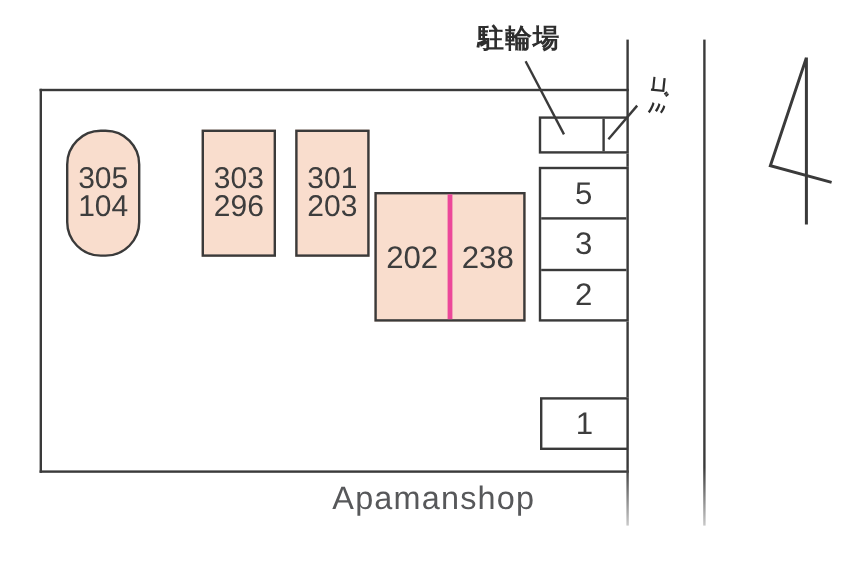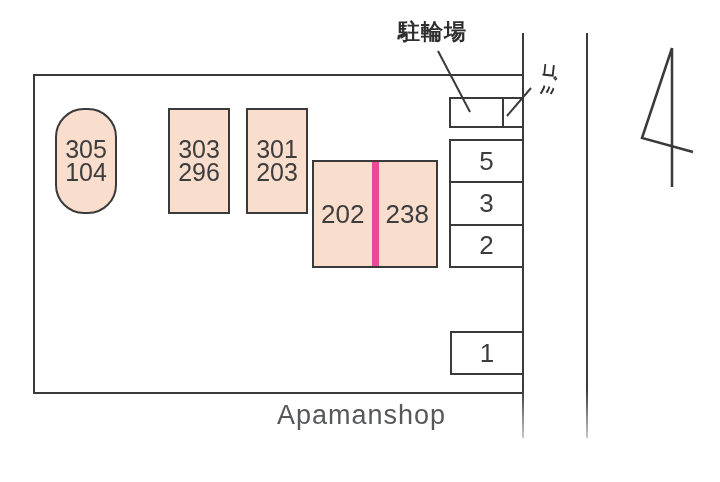--- a/index.html
+++ b/index.html
@@ -60,21 +60,21 @@
     display: flex;
   }
   .lower-cell {
     flex: 1;
     display: flex;
     align-items: center;
     justify-content: center;
     font-size: 26px;
     color: #3d3d3d;
   }
-  .lower-cell.divider { border-right: 7px solid #ec4899; }
+  .lower-cell.divider { border-right: 4px solid #ec4899; }
   
   .bike-box {
     position: absolute;
     left: 449px; top: 97px;
     width: 75px; height: 31px;
     border: 2px solid #3a3a3a;
     box-sizing: border-box;
     background: #ffffff;
   }
   .bike-divider {

